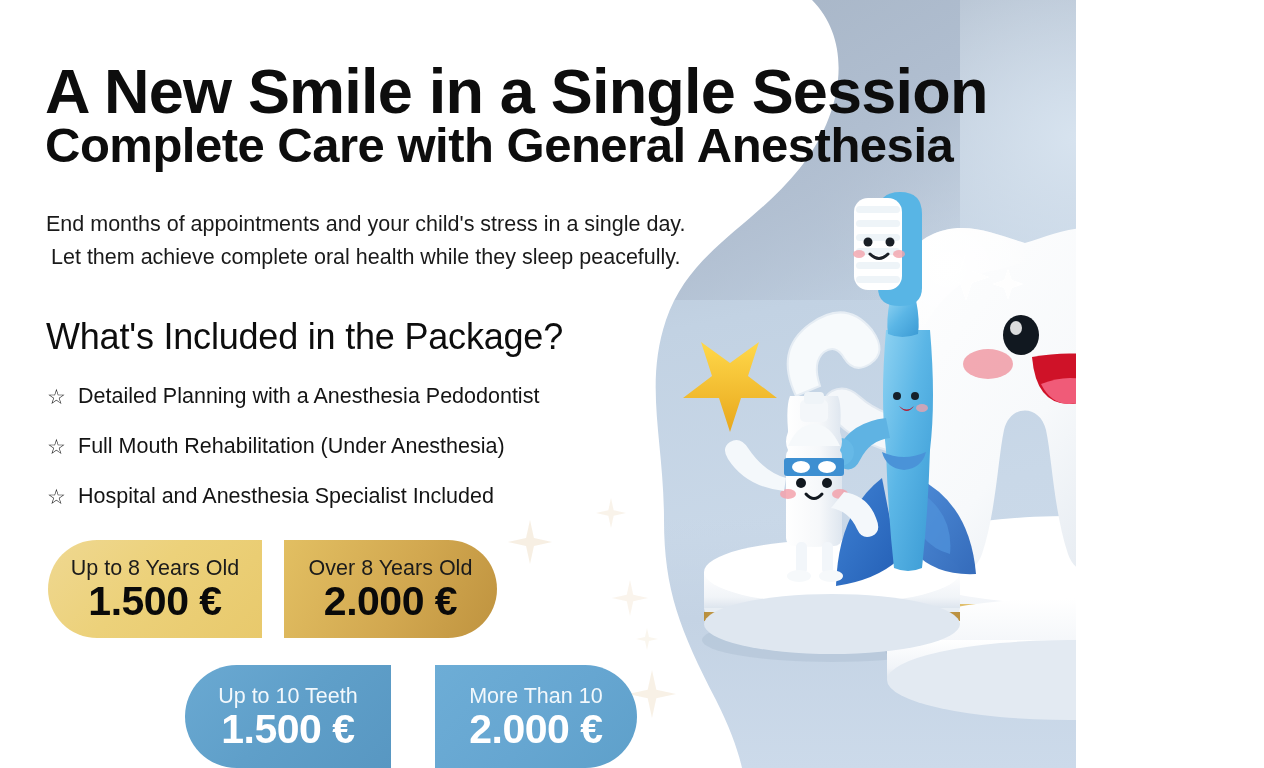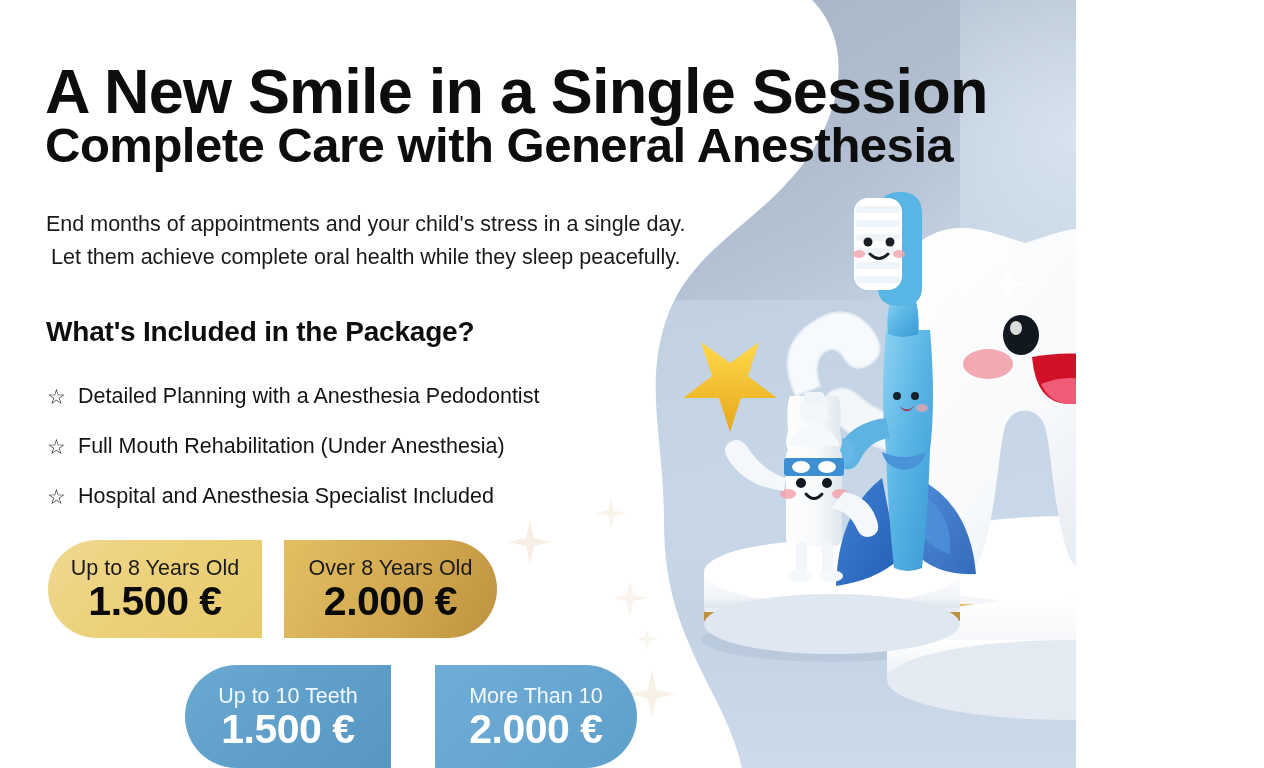--- a/index.html
+++ b/index.html
@@ -95,22 +95,22 @@
     font-weight: 400;
     color: #1a1a1a;
     line-height: 33px;
     white-space: nowrap;
     text-align: center;
   }
 
   .section-title {
     position: absolute;
     left: 46px; top: 316px;
-    font-size: 28px;
-    font-weight: 700;
+    font-size: 36px;
+    font-weight: 400;
     letter-spacing: -0.2px;
     color: #0d0d0d;
     white-space: nowrap;
   }
 
   .feature-list {
     position: absolute;
     left: 46px; top: 371px;
     list-style: none;
   }

